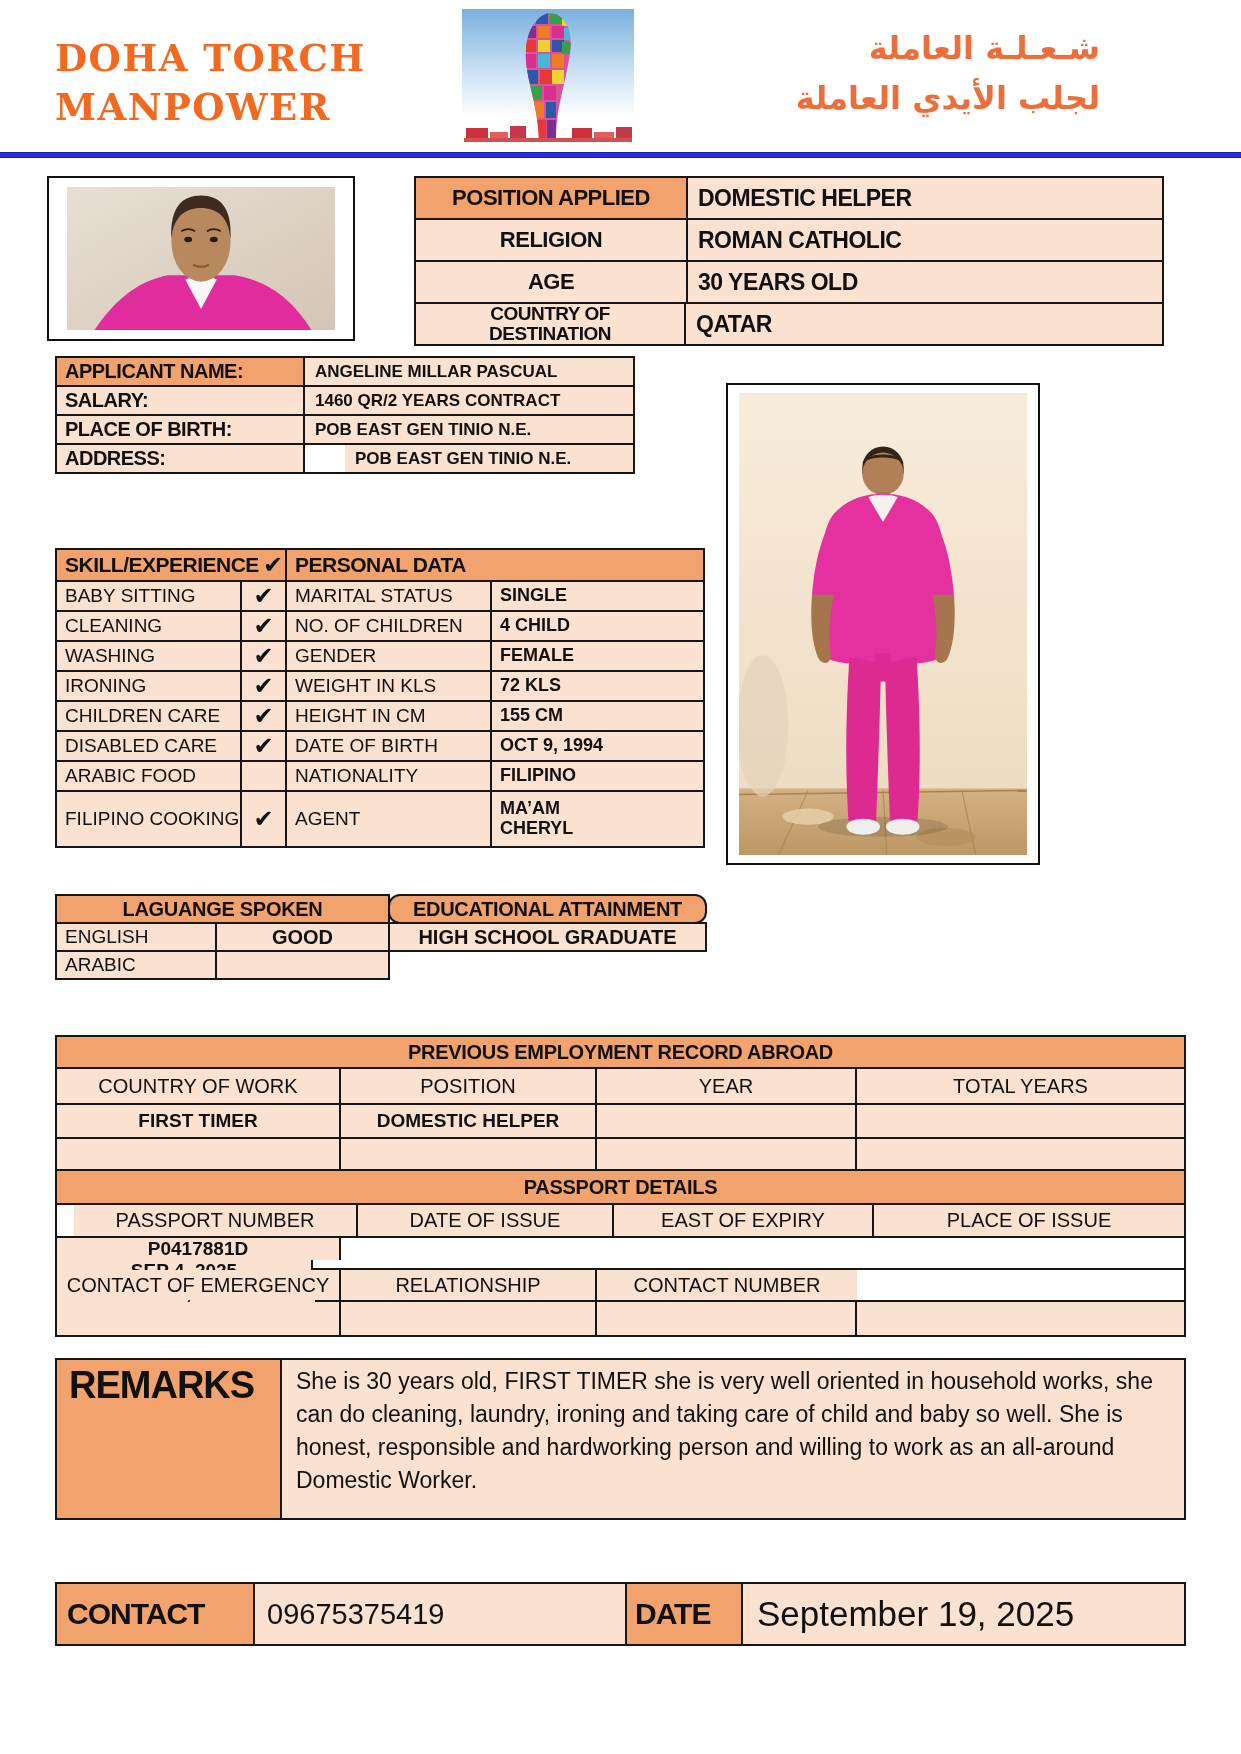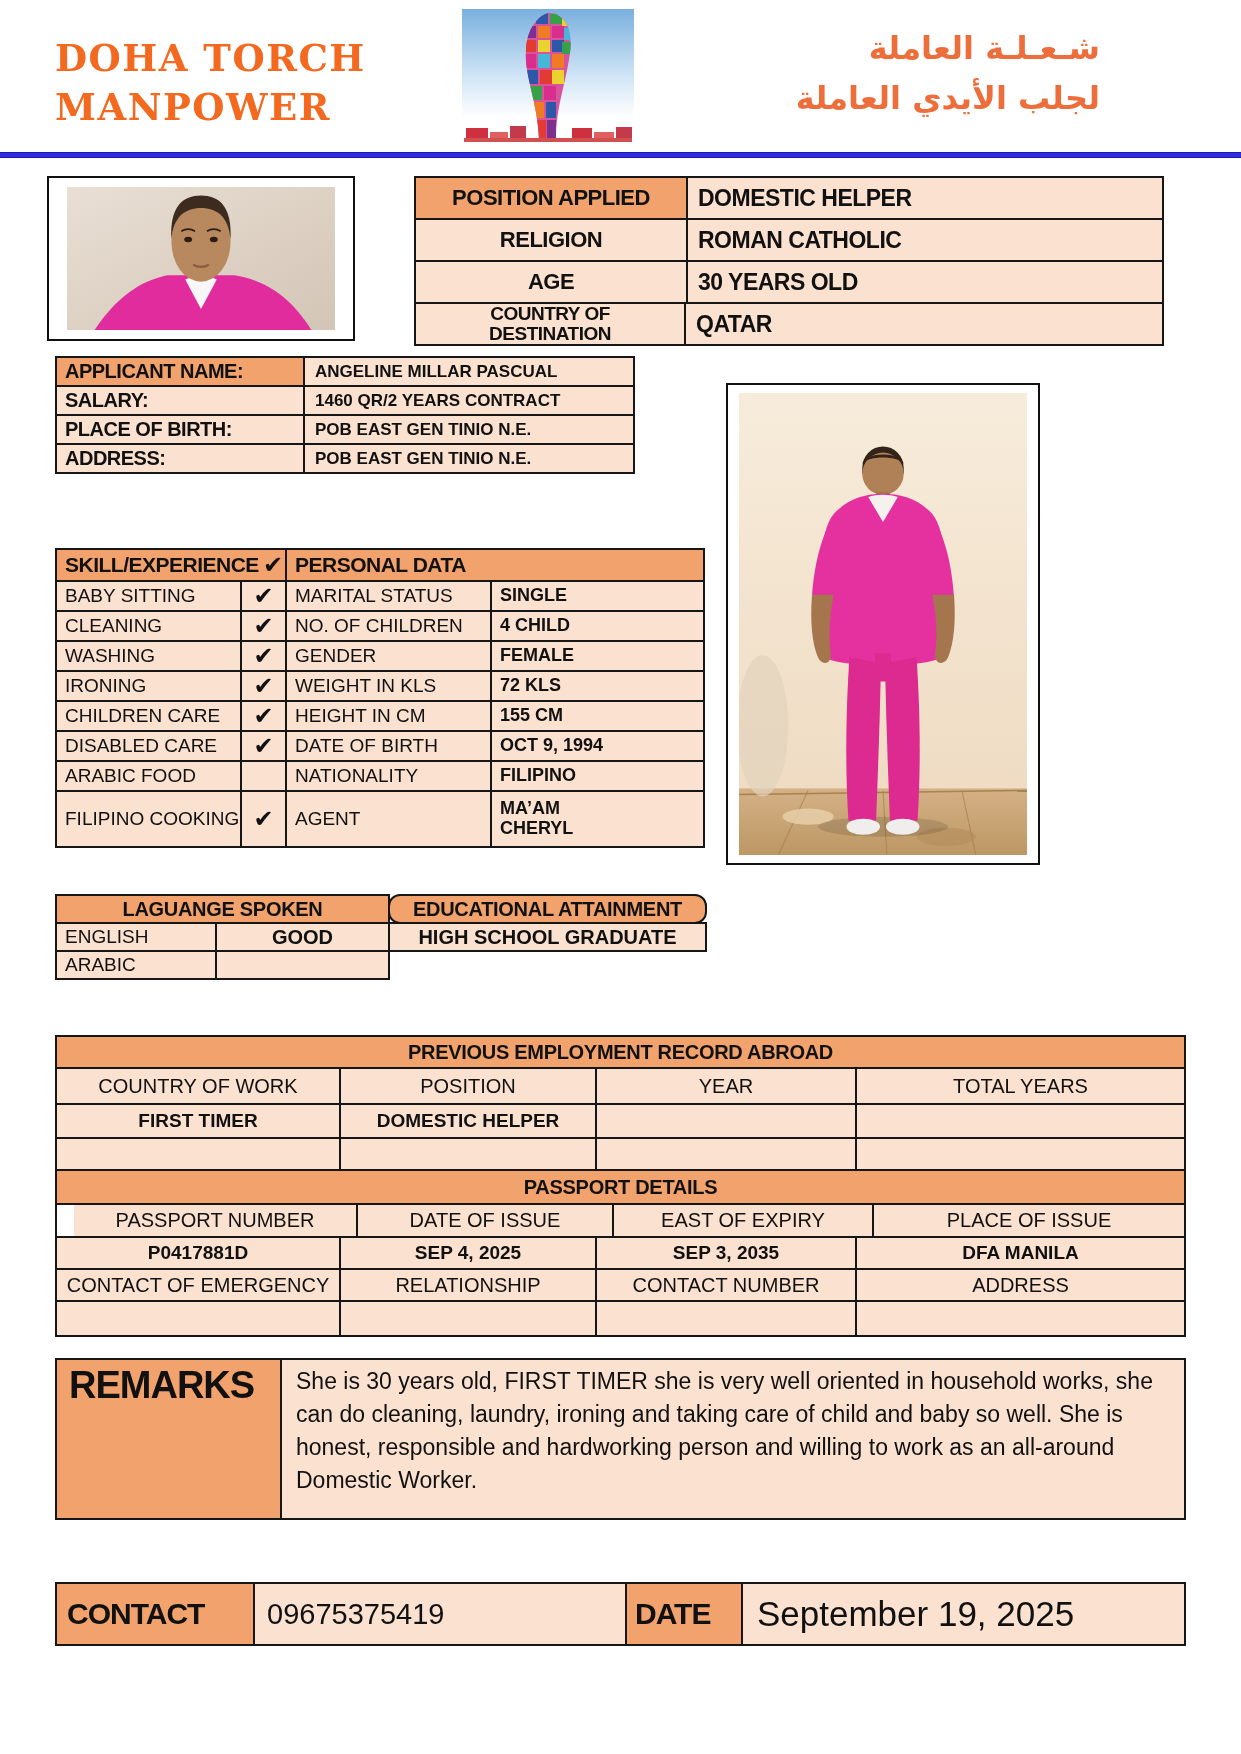--- a/index.html
+++ b/index.html
@@ -30,21 +30,21 @@
   .pos-row:last-child{border-bottom:none;}
   .pos-lbl{width:270px;border-right:2px solid #161616;display:flex;align-items:center;justify-content:center;
            font-weight:bold;font-size:22px;background:#fbe1d0;letter-spacing:-0.5px;text-align:center;line-height:1.05;}
   .pos-val{flex:1;display:flex;align-items:center;padding-left:10px;font-weight:bold;font-size:23px;
            background:#fbe1d0;letter-spacing:-0.5px;}
   .pos-row.small .pos-lbl{font-size:19px;}
 
   
   .app-table{position:absolute;left:55px;top:356px;width:580px;border:2px solid #161616;box-sizing:border-box;}
   .app-row{display:flex;height:27px;border-bottom:2px solid #161616;}
-  .app-row:last-child{border-bottom:none;}
+  .app-row:last-child{border-bottom:none;gap:40px;}
   .app-lbl{width:248px;border-right:2px solid #161616;background:#fbe1d0;font-weight:bold;font-size:20px;
            display:flex;align-items:center;padding-left:8px;letter-spacing:-0.5px;box-sizing:border-box;}
   .app-val{flex:1;background:#fbe1d0;font-weight:bold;font-size:17px;display:flex;align-items:center;padding-left:10px;}
 
   
   .skills{position:absolute;left:55px;top:548px;width:650px;border:2px solid #161616;box-sizing:border-box;}
   .srow{display:flex;border-bottom:2px solid #161616;height:28px;}
   .srow.hdr{height:30px;}
   .srow.tall{height:54px;border-bottom:none;}
   .c{box-sizing:border-box;display:flex;align-items:center;background:#fbe1d0;border-right:2px solid #161616;}
@@ -361,31 +361,30 @@
     </div>
     <div class="erow" style="height:32px;">
       <div class="etitle">PASSPORT DETAILS</div>
     </div>
     <div class="erow" style="height:31px;padding-left:17px;">
       <div class="ecell w1 plainhead">PASSPORT NUMBER</div>
       <div class="ecell w2 plainhead">DATE OF ISSUE</div>
       <div class="ecell w3 plainhead">EAST OF EXPIRY</div>
       <div class="ecell w4 plainhead">PLACE OF ISSUE</div>
     </div>
-    <div class="erow" style="height:30px;">
+    <div class="erow" style="height:30px;flex-direction:column;">
       <div class="ecell w1 boldval">P0417881D</div>
       <div class="ecell w2 boldval">SEP 4, 2025</div>
       <div class="ecell w3 boldval">SEP 3, 2035</div>
       <div class="ecell w4 boldval">DFA MANILA</div>
     </div>
     <div class="erow" style="height:30px;">
       <div class="ecell w1 plainhead">CONTACT OF EMERGENCY</div>
       <div class="ecell w2 plainhead">RELATIONSHIP</div>
       <div class="ecell w3 plainhead">CONTACT NUMBER</div>
-      <div class="ecell w4 plainhead">ADDRESS</div>
     </div>
     <div class="erow" style="height:33px;">
       <div class="ecell w1"></div>
       <div class="ecell w2"></div>
       <div class="ecell w3"></div>
       <div class="ecell w4"></div>
     </div>
   </div>
 
   <div class="remarks">

